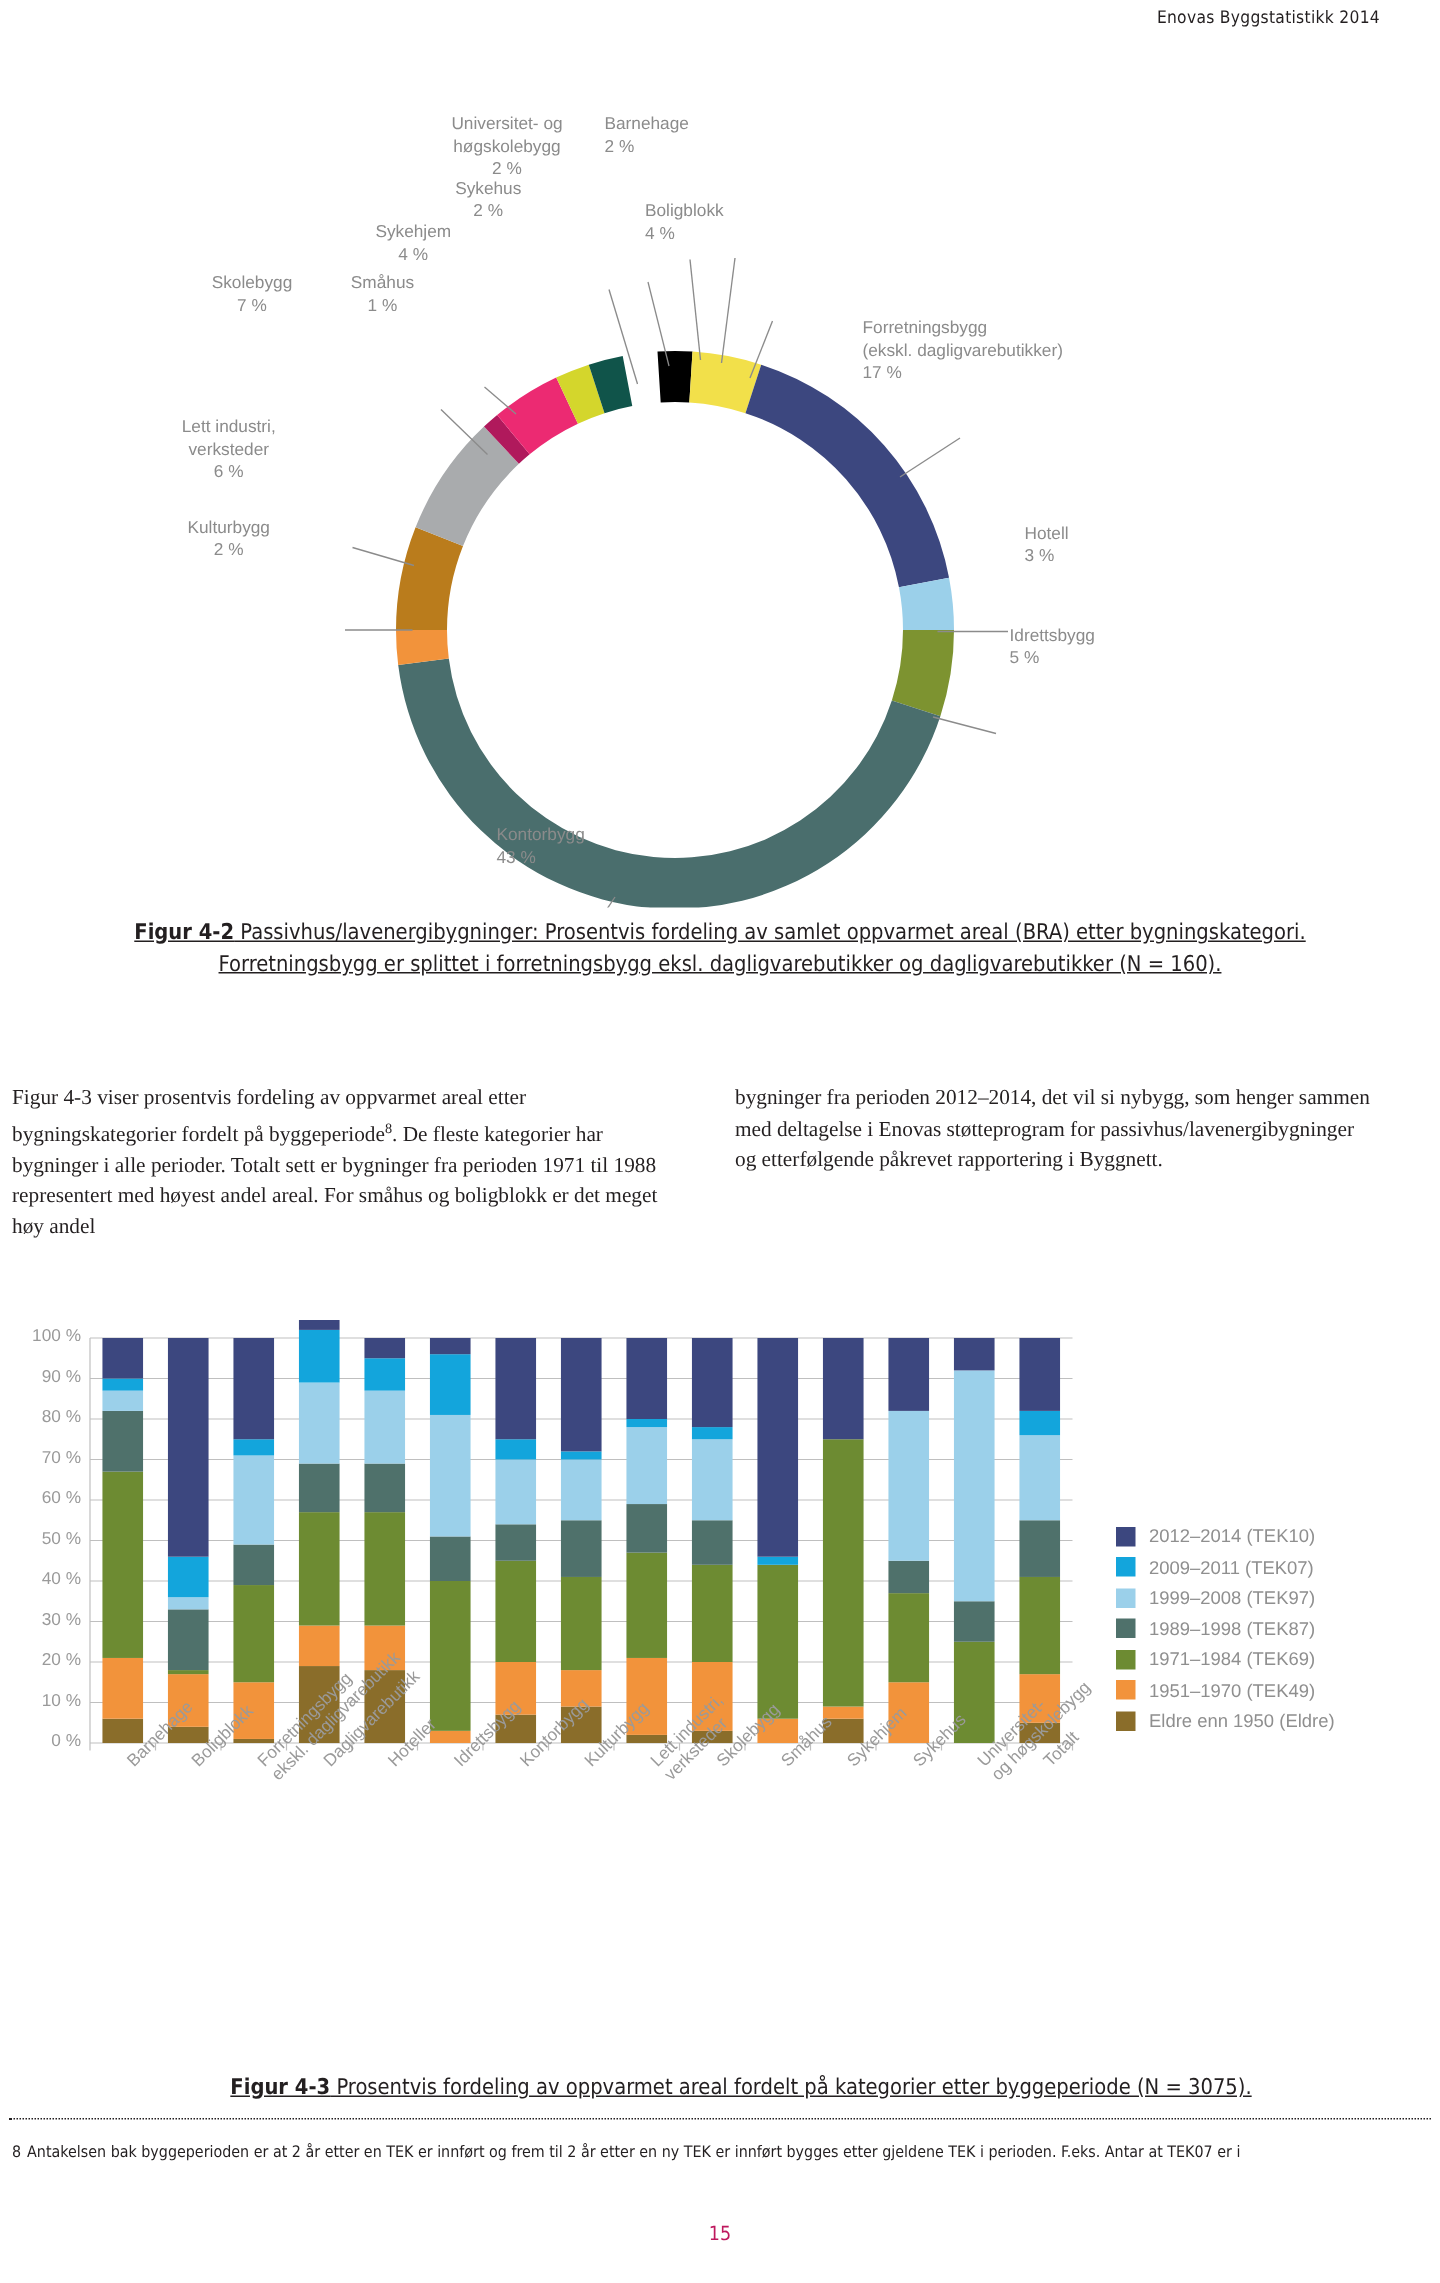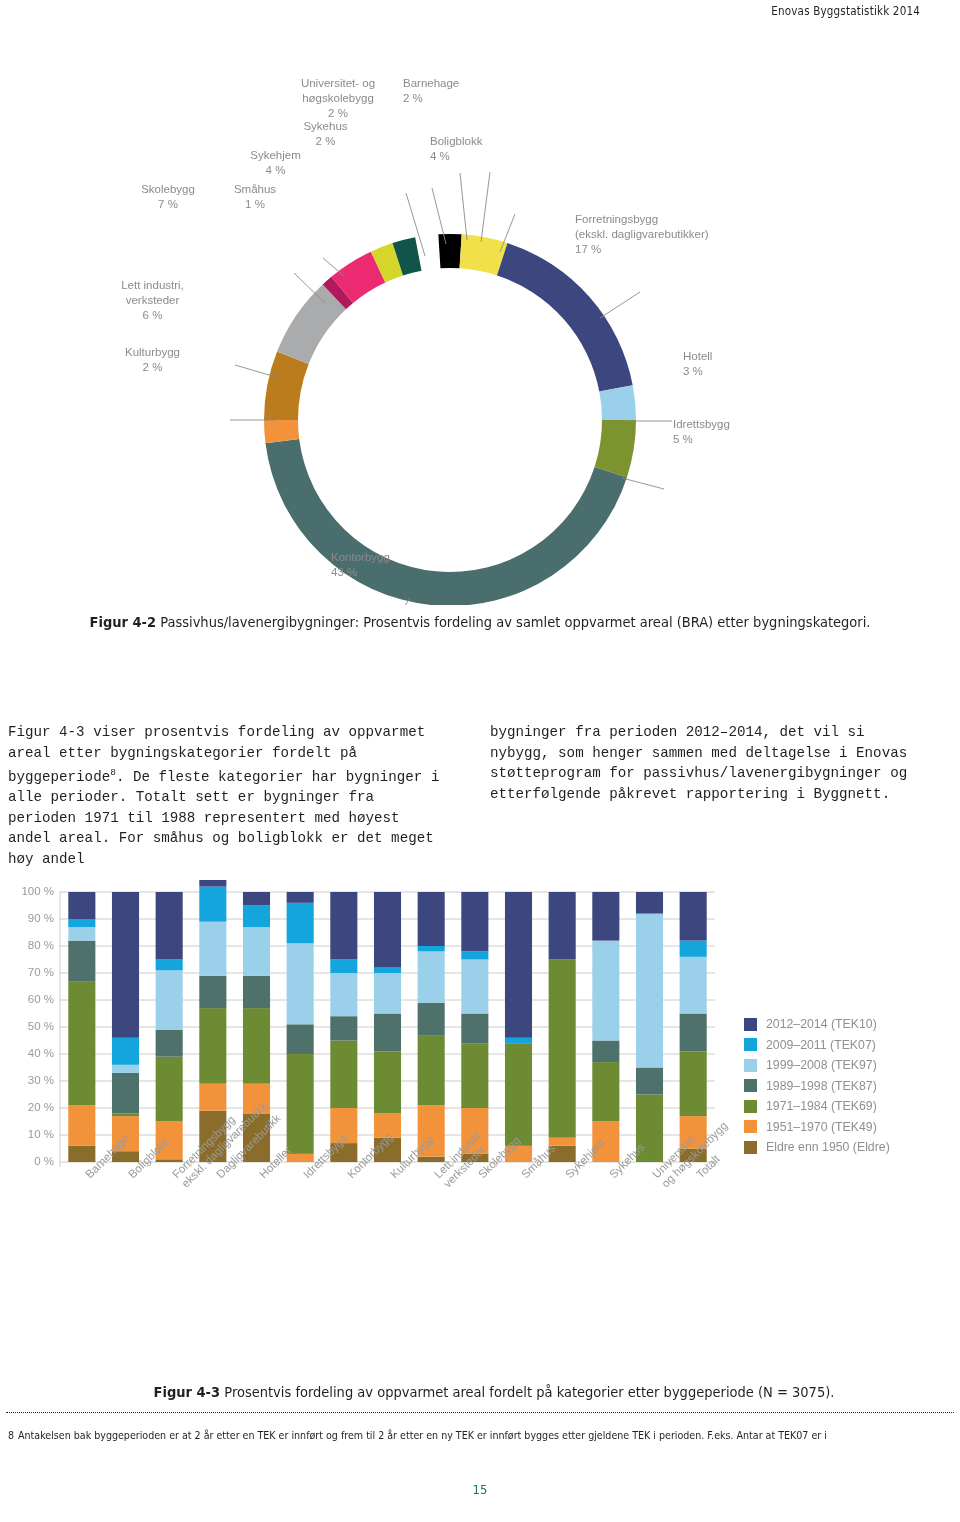--- a/index.html
+++ b/index.html
@@ -30,30 +30,30 @@
     font-size:11.5px; line-height:15px; color:#8b8b8b;
     white-space:pre-line;
   }
   .dl-right { text-align:left; }
   .dl-rightalign { text-align:center; }
 
   
   .fig-caption {
     position:absolute; left:40px; width:880px;
     font-family:"DejaVu Sans Condensed","Liberation Sans", sans-serif;
-    font-size:14.5px; line-height:21px; color:#231f20;
+    font-size:14.5px; line-height:21px; color:#231f20;text-decoration:underline;
   }
   .fig-caption b { font-weight:bold; }
   #cap-4-2 { top:612px; text-align:center; }
   #cap-4-3 { top:1382px; text-align:center; padding-left:28px; }
 
   .body-col {
     position:absolute; top:722px;
     font-size:14.2px; line-height:20.5px; color:#231f20;
-    font-family:Liberation Mono, monospace;
+    font-family:Liberation Serif, serif;
     text-align:left;
   }
   #body-left  { left:8px;  width:432px; }
   #body-right { left:490px; width:430px; }
   .fnmark { font-size:9.5px; vertical-align:super; }
 
   
   #bar-figure { position:absolute; left:0; top:880px; width:960px; height:440px; }
   #bar-svg { position:absolute; left:0; top:0; }
 
@@ -84,21 +84,21 @@
   #footnote {
     position:absolute; left:8px; top:1428px; width:944px;
     font-family:"DejaVu Sans Condensed","Liberation Sans", sans-serif;
     font-size:10.6px; line-height:15px; color:#231f20;
   }
   #footnote .fnum { margin-right:4px; }
   #footnote .fncont { display:block; padding-left:11px; }
   #pageno {
     position:absolute; left:0; top:1482px; width:960px; text-align:center;
     font-family:"DejaVu Sans Condensed","Liberation Sans", sans-serif;
-    font-size:13px; color:#15803d;
+    font-size:13px; color:#be185d;
   }
 </style>
 </head>
 <body>
 
 <div id="running-head">Enovas Byggstatistikk 2014</div>
 
 <div id="donut-figure">
 
   <svg id="donut-svg" width="960" height="545" viewBox="0 0 960 545">
@@ -172,20 +172,21 @@
 
   <div class="donut-label dl-right" style="left:673px; top:357px; width:100px;">Idrettsbygg
 5 %</div>
 
   <div class="donut-label dl-right" style="left:331px; top:490px; width:110px;">Kontorbygg
 43 %</div>
 </div>
 
 <div class="fig-caption" id="cap-4-2">
   <b>Figur 4-2</b><span> Passivhus/lavenergibygninger: Prosentvis fordeling av samlet oppvarmet areal (BRA) etter bygningskategori.</span><br>
+  <span>Forretningsbygg er splittet i forretningsbygg eksl. dagligvarebutikker og dagligvarebutikker (N = 160).</span>
 </div>
 
 <div class="body-col" id="body-left"><span>Figur 4-3 viser prosentvis fordeling av oppvarmet areal etter bygningskategorier fordelt på byggeperiode</span><span class="fnmark">8</span><span>. De fleste kategorier har bygninger i alle perioder. Totalt sett er bygninger fra perioden 1971 til 1988 representert med høyest andel areal. For småhus og boligblokk er det meget høy andel</span></div>
 
 <div class="body-col" id="body-right">bygninger fra perioden 2012–2014, det vil si nybygg, som henger sammen med deltagelse i Enovas støtteprogram for passivhus/lavenergibygninger og etterfølgende påkrevet rapportering i Byggnett.</div>
 
 <div id="bar-figure">
   <svg id="bar-svg" width="960" height="440" viewBox="0 0 960 440">
     <g id="bar-grid" stroke="#bfbfbf" stroke-width="0.8">
         <line x1="60" y1="12" x2="715" y2="12"></line>

